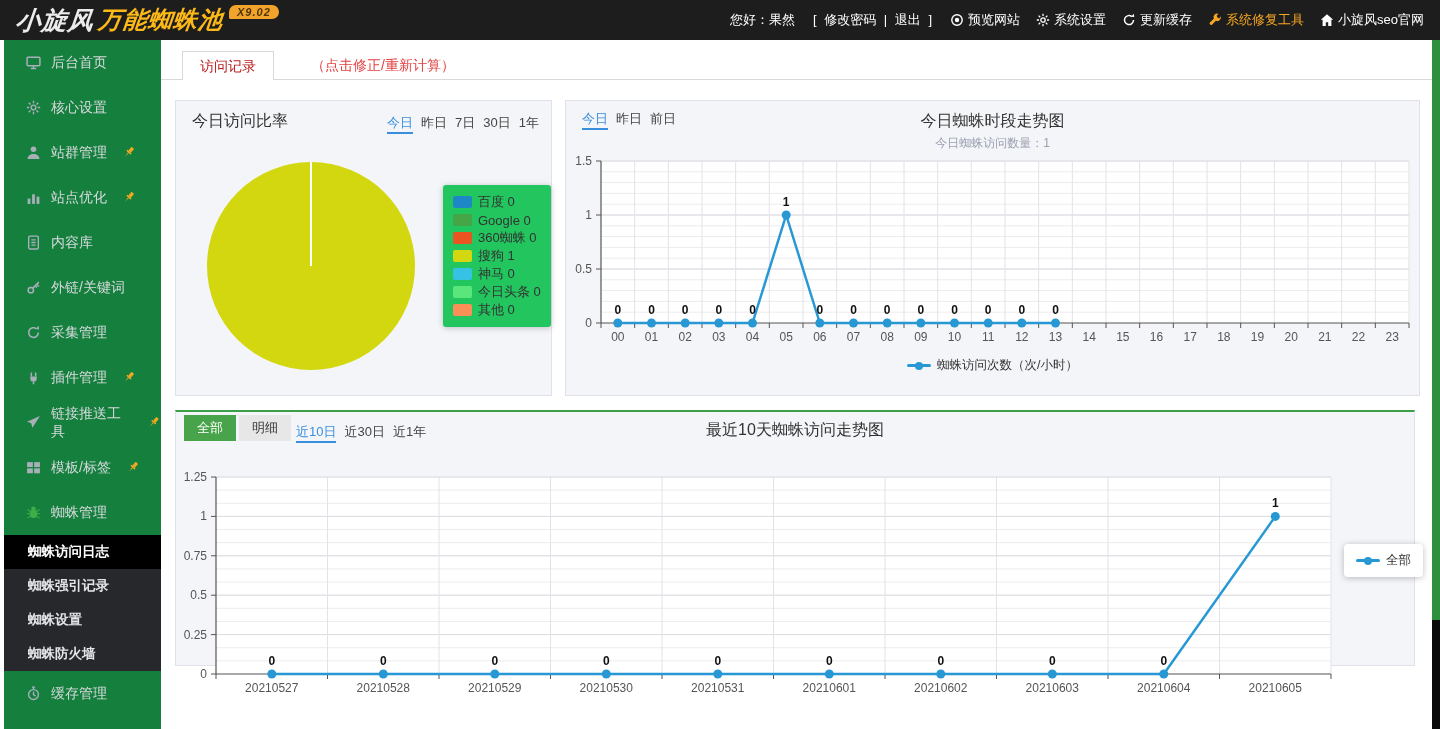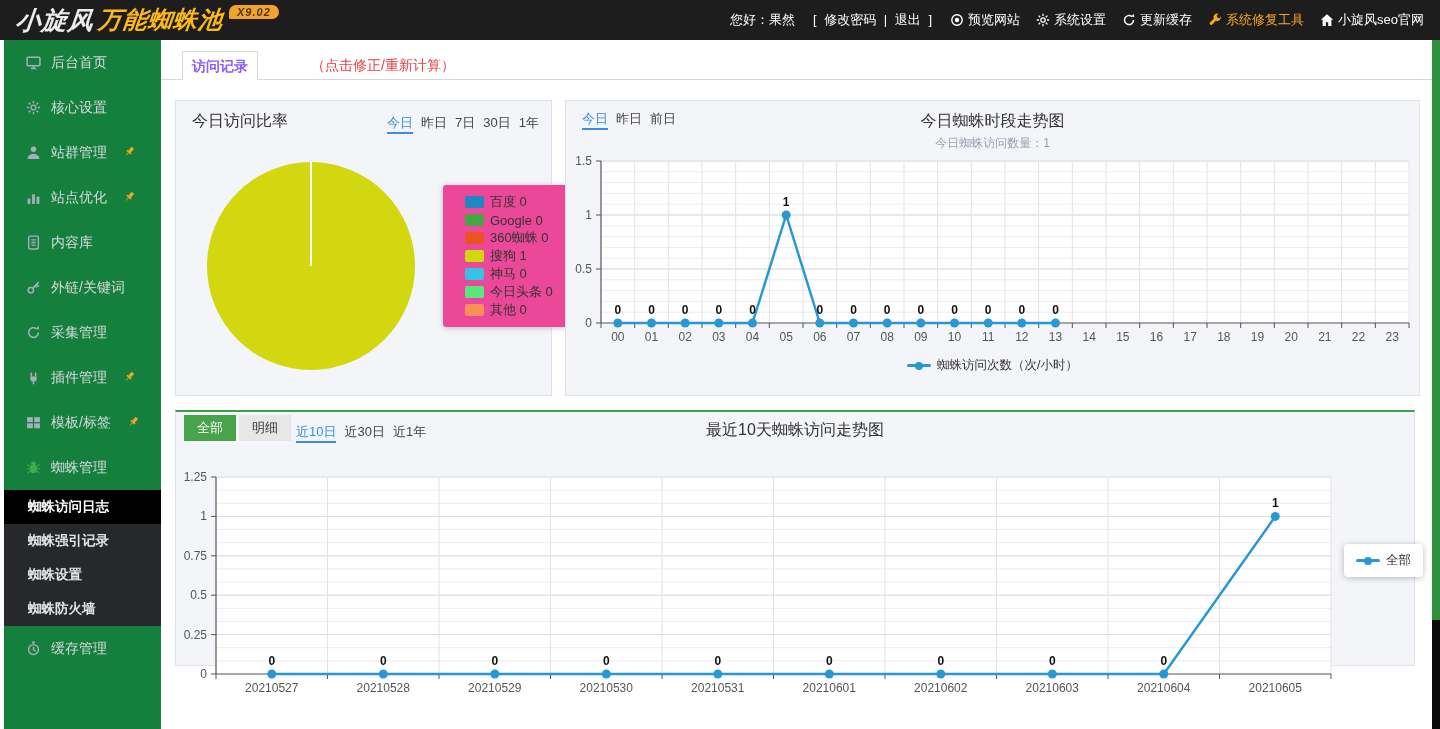--- a/index.html
+++ b/index.html
@@ -36,45 +36,45 @@
   .side-item .pin svg { width:100%; height:100%; display:block; }
   .side-sub { background:#17181b; }
   .sub-item { height:34px; line-height:34px; padding-left:24px; background:#26282c;
               color:#e3e5e8; font-size:13.5px; font-weight:bold; cursor:pointer; }
   .sub-item.active { background:#000; color:#fff; }
   
   .strip { position:absolute; z-index:4; }
   
   .content { position:absolute; left:161px; top:40px; width:1271px; height:689px; background:#fff; }
   .tab-line { position:absolute; left:0; top:39px; width:1271px; height:0; border-top:1px solid #d9d9d9; }
-  .tab { position:absolute; left:21px; top:11px; width:76px; height:29px; background:#fff;
+  .tab { position:absolute; left:21px; top:11px; width:92px; height:29px; background:#fff;
          border:1px solid #d9d9d9; border-bottom:none; z-index:2; text-align:center;
-         line-height:28px; color:#8b5cf6; font-weight:bold; font-size:14px; cursor:pointer; }
+         line-height:28px; color:#b91c1c; font-weight:normal; font-size:14px; cursor:pointer; }
   .note { position:absolute; left:150px; top:17px; color:#e34242; font-size:14px; cursor:pointer; }
   .panel { position:absolute; background:#f4f5f9; border:1px solid #dfe2ec; }
   #pie-panel  { left:14px;  top:60px;  width:377px;  height:296px; }
   #hour-panel { left:404px; top:60px;  width:855px;  height:296px; }
   #day-panel  { left:14px;  top:370px; width:1240px; height:256px; border-top:2px solid #3ca04a; }
   .panel svg.chart { position:absolute; left:0; top:0; }
   .p-title { position:absolute; left:16px; top:10px; font-size:16px; color:#333; }
   .c-title { position:absolute; left:0; width:100%; text-align:center; font-size:16px; font-weight:normal; color:#333; }
   .c-sub   { position:absolute; left:0; width:100%; text-align:center; font-size:12px; color:#9aa0b0; }
   .periods { position:absolute; font-size:13px; white-space:nowrap; }
   .periods a { color:#454545; text-decoration:none; margin-left:8px; padding-bottom:2px; cursor:pointer; }
   .periods a.active { color:#3a8ede; border-bottom:2px solid #3a8ede; }
   #pie-periods  { right:12px; top:13px; }
   #hour-periods { left:8px; top:9px; }
   #day-periods  { left:112px; top:11px; }
   #day-buttons { position:absolute; left:8px; top:3px; }
   .btn { display:inline-block; height:26px; line-height:26px; padding:0 13px; font-size:13px;
          cursor:pointer; color:#333; background:#e7e7e7; margin-right:3px; }
   .btn.active { background:#48a44a; color:#fff; }
   
-  #pie-legend { position:absolute; left:267px; top:84px; background:#ec4899; border-radius:3px;
-                box-shadow:0 1px 6px rgba(0,0,0,0.22); padding:8px 22px; }
+  #pie-legend { position:absolute; left:267px; top:84px; background:#22c55e; border-radius:3px;
+                box-shadow:0 1px 6px rgba(0,0,0,0.22); padding:8px 10px; }
   .pl-row { display:flex; align-items:center; height:18px; font-size:13px; color:#333; cursor:pointer; white-space:nowrap; }
   .pl-swatch { width:19px; height:12px; border-radius:2px; margin-right:6px; flex:0 0 19px; }
   .line-legend { font-size:12.5px; color:#333; cursor:pointer; white-space:nowrap; }
   #hour-legend { position:absolute; left:0; width:100%; top:256px; text-align:center; }
   #day-legend  { position:absolute; left:1168px; top:132px; background:#fff; border-radius:4px;
                  box-shadow:0 1px 6px rgba(0,0,0,0.25); padding:8px 12px; }
   .lmark { display:inline-block; width:24px; height:3px; border-radius:2px; position:relative;
            vertical-align:middle; margin-right:6px; }
   .lmark::after { content:''; position:absolute; left:8px; top:-2.5px; width:8px; height:8px;
                   border-radius:50%; background:inherit; }
@@ -236,20 +236,37 @@
       <span>采集管理</span>
     </div>
     <div class="side-item">
       <span class="sicon">
         <svg viewBox="0 0 14 14">
           <path d="M4 6h6v2a3 3 0 0 1-6 0z" fill="currentColor"></path>
           <path d="M5 6V2.4M9 6V2.4M7 11v2.4" stroke="currentColor" stroke-width="1.4" fill="none"></path>
         </svg>
       </span>
       <span>插件管理</span>
+      <span class="pin">
+        <svg viewBox="0 0 14 14" fill="currentColor">
+          <g transform="rotate(42 7 6)">
+            <rect x="5.2" y="0.5" width="3.6" height="5.5" rx="0.8"></rect>
+            <rect x="3.8" y="6" width="6.4" height="1.6" rx="0.8"></rect>
+            <path d="M6.4 7.6h1.2L7 13z"></path>
+          </g>
+        </svg>
+      </span>
+    </div>
+    <div class="side-item">
+      <span class="sicon">
+        <svg viewBox="0 0 14 14" fill="currentColor">
+          <path d="M13 1L1 6.2l3.8 1.6L6 12z"></path>
+        </svg>
+      </span>
+      <span>链接推送工具</span>
       <span class="pin">
         <svg viewBox="0 0 14 14" fill="currentColor">
           <g transform="rotate(42 7 6)">
             <rect x="5.2" y="0.5" width="3.6" height="5.5" rx="0.8"></rect>
             <rect x="3.8" y="6" width="6.4" height="1.6" rx="0.8"></rect>
             <path d="M6.4 7.6h1.2L7 13z"></path>
           </g>
         </svg>
       </span>
     </div>

